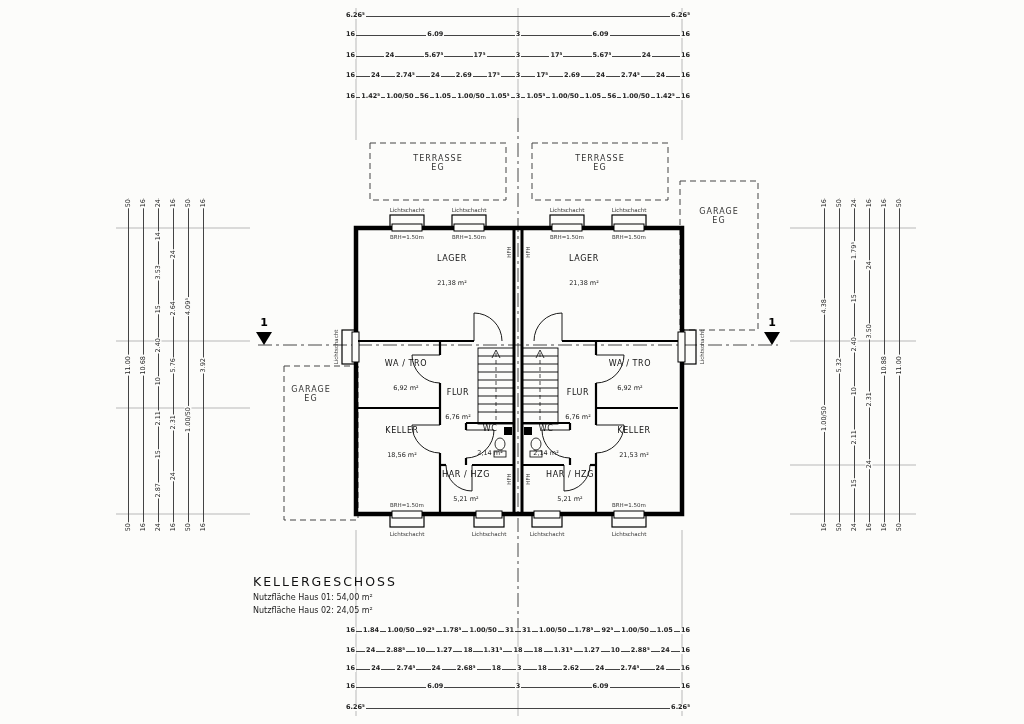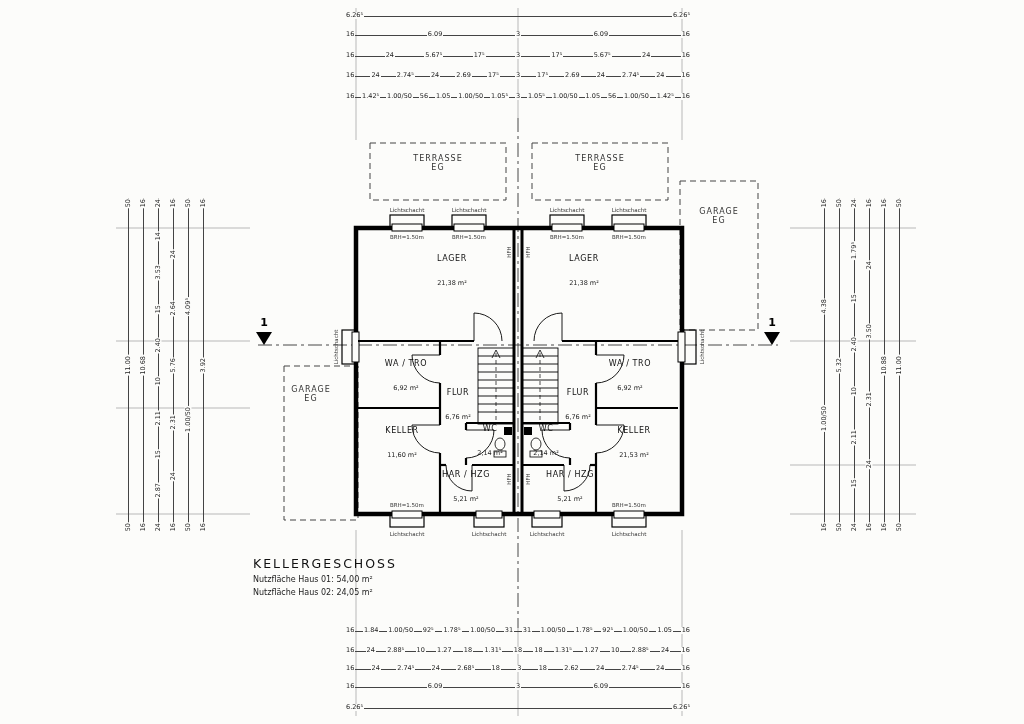--- a/index.html
+++ b/index.html
@@ -6,21 +6,21 @@
   body{
     width:1024px;height:724px;overflow:hidden;
     background:#f4f4f2;
     font-family:"DejaVu Sans", sans-serif;
     color:#1a1a1a;
   }
   #canvas{position:relative;width:1024px;height:724px;background:#fcfcfa;}
   svg{position:absolute;left:0;top:0;}
 
   
-  .dim-row{position:absolute;display:flex;justify-content:space-between;align-items:center;height:11px;}
+  .dim-row{position:absolute;display:flex;justify-content:space-between;align-items:center;height:11px;font-weight:bold;}
   .dim-row::before{content:"";position:absolute;left:0;right:0;top:50%;border-top:1px solid #444;}
   .dim-row span{position:relative;background:#fcfcfa;padding:0 1px;font-size:6.5px;line-height:1;white-space:nowrap;color:#222;}
   .dim-col{position:absolute;display:flex;flex-direction:column;justify-content:space-between;align-items:center;width:12px;}
   .dim-col::before{content:"";position:absolute;top:0;bottom:0;left:50%;border-left:1px solid #444;}
   .dim-col span{position:relative;background:#fcfcfa;padding:1px 0;font-size:6.5px;line-height:1;white-space:nowrap;color:#222;writing-mode:vertical-rl;transform:rotate(180deg);}
 
   
   .room-label{position:absolute;transform:translate(-50%,-50%);text-align:center;white-space:nowrap;}
   .room-name{font-size:8px;letter-spacing:0.6px;color:#111;}
   .room-area{font-size:6.5px;color:#222;margin-top:16px;}
@@ -225,21 +225,21 @@
   <div class="room-label" style="left:406px;top:375px">
     <div class="room-name">WA / TRO</div>
     <div class="room-area">6,92 m²</div>
   </div>
   <div class="room-label" style="left:458px;top:404px">
     <div class="room-name">FLUR</div>
     <div class="room-area">6,76 m²</div>
   </div>
   <div class="room-label" style="left:402px;top:442px">
     <div class="room-name">KELLER</div>
-    <div class="room-area">11,60 m²</div>
+    <div class="room-area">18,56 m²</div>
   </div>
   <div class="room-label" style="left:466px;top:486px">
     <div class="room-name">HAR / HZG</div>
     <div class="room-area">5,21 m²</div>
   </div>
   <div class="room-label" style="left:490px;top:440px">
     <div class="room-name">WC</div>
     <div class="room-area">2,14 m²</div>
   </div>
 
@@ -482,19 +482,19 @@
       <span>16</span>
       <span>10.88</span>
       <span>16</span>
     </div>
   <div class="dim-col" style="left:893px;top:198px;height:334px">
       <span>50</span>
       <span>11.00</span>
       <span>50</span>
     </div>
 
-  <div class="title-block" style="left:253px;top:556px">
+  <div class="title-block" style="left:253px;top:574px">
     <div class="plan-title">KELLERGESCHOSS</div>
     <div class="plan-sub">Nutzfläche Haus 01: 54,00 m²</div>
     <div class="plan-sub">Nutzfläche Haus 02: 24,05 m²</div>
   </div>
 
 </div>
 
 </body></html>

